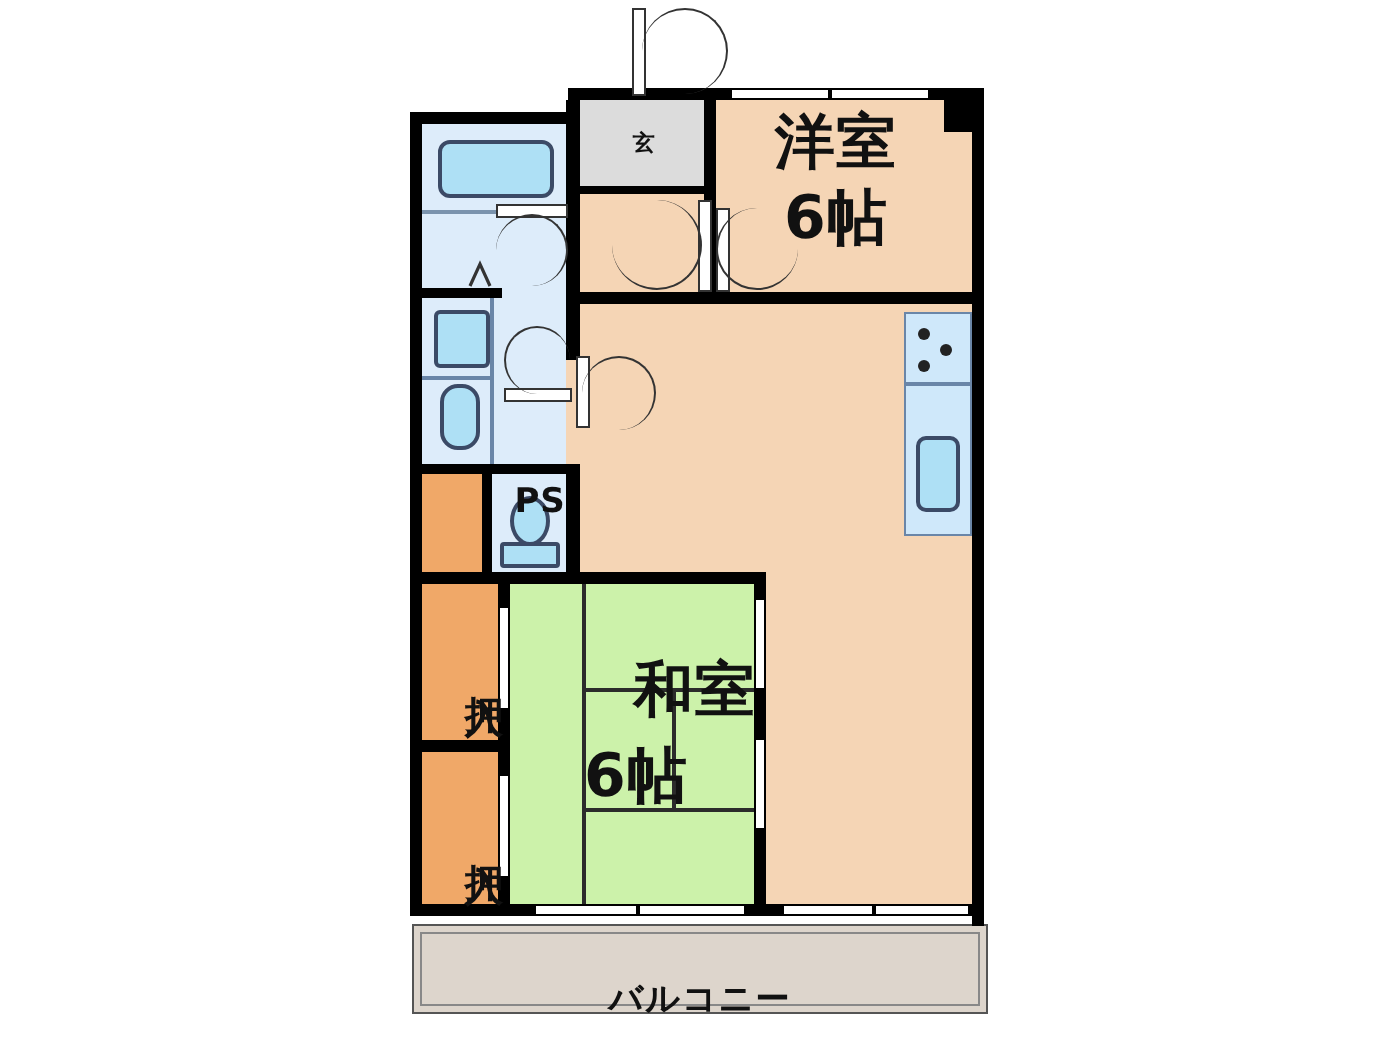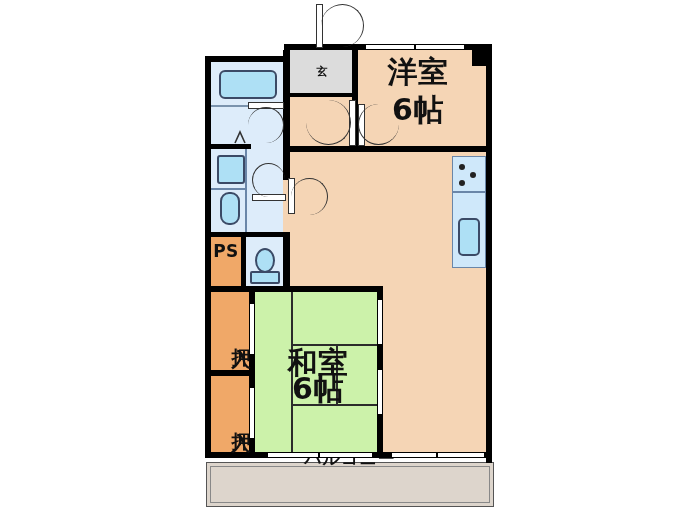--- a/index.html
+++ b/index.html
@@ -87,21 +87,21 @@
 
   svg.ov { position: absolute; left: 0; top: 0; width: 700px; height: 525px; pointer-events: none; }
 </style>
 </head>
 <body>
 
 <div id="plan">
 
   <div class="abs fill-balcony" style="left:206px; top:462px; width:288px; height:45px; border:1.5px solid #555;"></div>
   <div class="abs" style="left:210px; top:466px; width:280px; height:37px; border:1px solid #888;"></div>
-  <div class="lbl lbl-balcony center-x" style="left:206px; top:450px; width:288px;">バルコニー</div>
+  <div class="lbl lbl-balcony center-x" style="left:206px; top:492px; width:288px;">バルコニー</div>
 
   <div class="abs fill-ldk" style="left:280px; top:152px; width:206px; height:305px;"></div>
 
   <div class="abs fill-ldk" style="left:358px; top:50px; width:128px; height:102px;"></div>
 
   <div class="abs fill-white" style="left:472px; top:50px; width:14px; height:16px;"></div>
 
   <div class="abs fill-genkan" style="left:290px; top:50px; width:64px; height:46px;"></div>
 
   <div class="abs fill-ldk" style="left:290px; top:96px; width:64px; height:56px;"></div>
@@ -215,21 +215,21 @@
   <svg class="ov">
     <polyline points="235,143 240,132 245,143" fill="none" stroke="#333" stroke-width="1.6"></polyline>
   </svg>
 
   <div class="lbl lbl-small center-x" style="left:290px; top:66px; width:64px;">玄</div>
 
   <div class="lbl lbl-room center-x" style="left:358px; top:56px; width:120px;">洋室</div>
   <div class="lbl lbl-area center-x" style="left:358px; top:94px; width:120px;">6帖</div>
 
 
-  <div class="lbl lbl-ps center-x" style="left:211px; top:241px; width:30px; line-height:1.25;">PS</div>
+  <div class="lbl lbl-ps center-x" style="left:211px; top:241px; width:30px; line-height:1.25;padding-left:44px;">PS</div>
 
   <div class="lbl lbl-closet" style="left:211px; top:303px; width:40px; writing-mode:vertical-rl; text-orientation:upright; height:60px;">押入</div>
   <div class="lbl lbl-closet" style="left:211px; top:387px; width:40px; writing-mode:vertical-rl; text-orientation:upright; height:60px;">押入</div>
 
-  <div class="lbl lbl-room center-x" style="left:258px; top:347px; width:120px;">和室</div>
+  <div class="lbl lbl-room center-x" style="left:258px; top:330px; width:120px;text-align:right;">和室</div>
   <div class="lbl lbl-area center-x" style="left:258px; top:373px; width:120px;">6帖</div>
 
 </div>
 
 </body></html>

